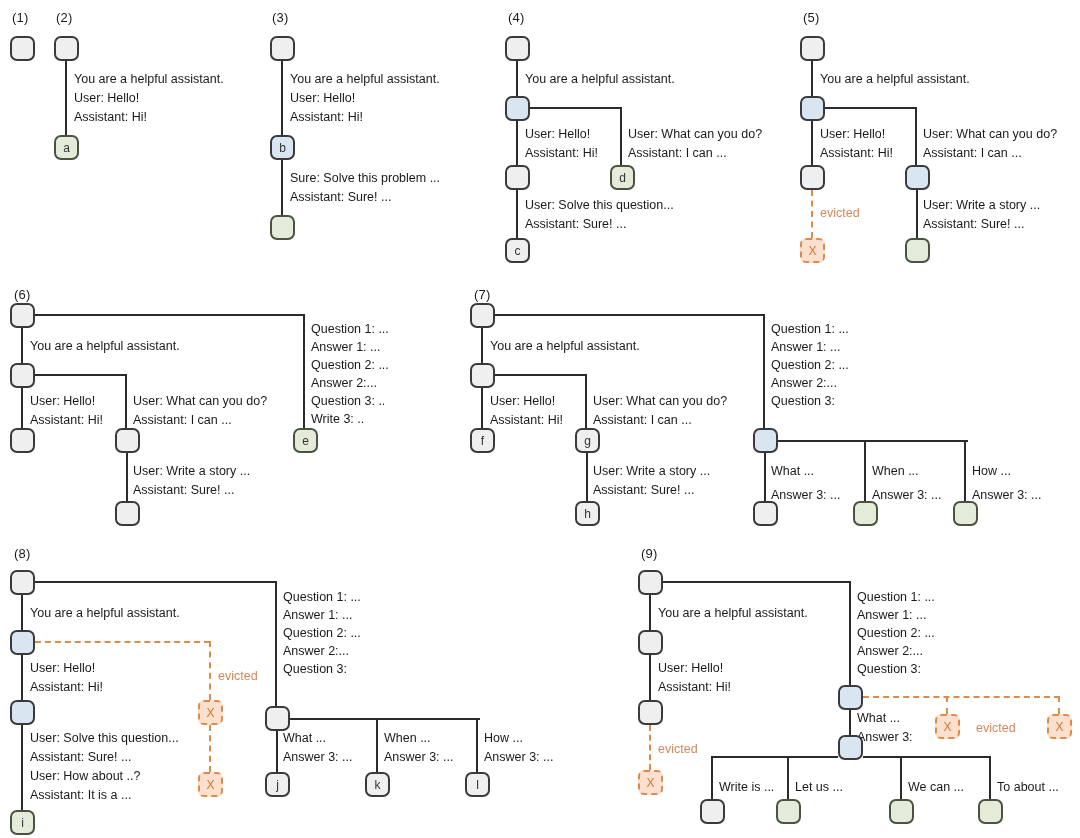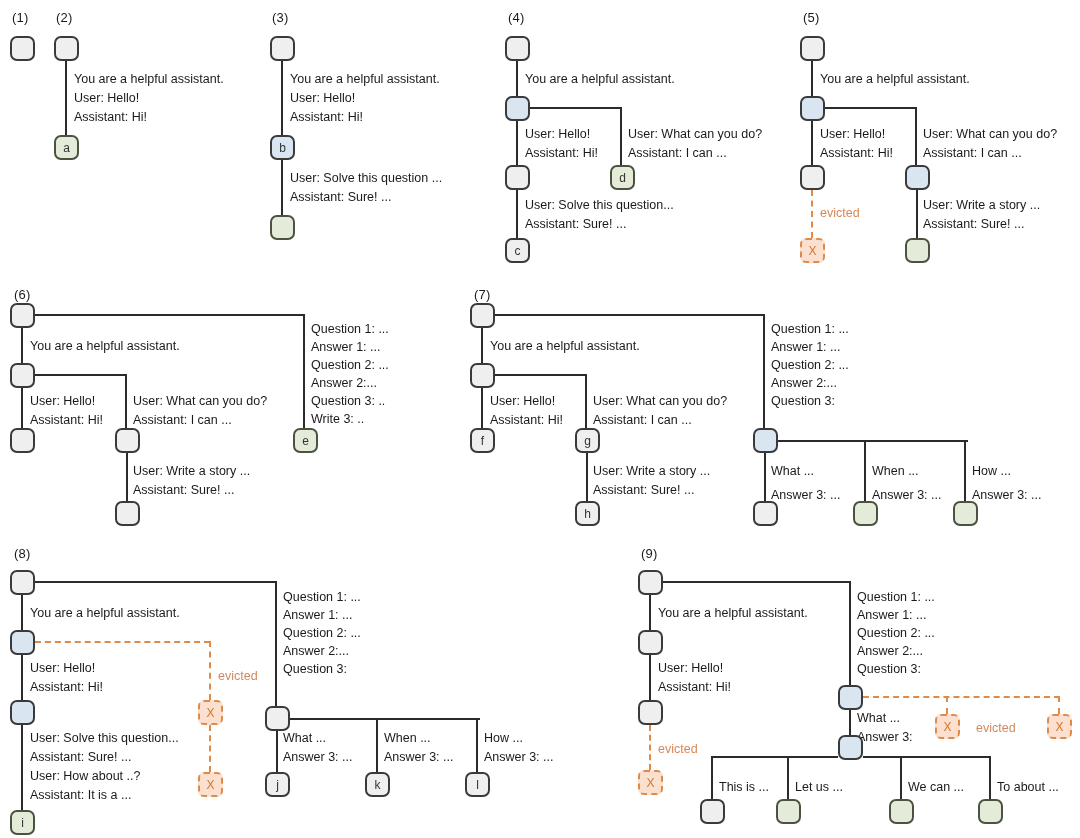--- a/index.html
+++ b/index.html
@@ -40,21 +40,21 @@
 
   <div class="panel-label" style="left:272px;top:10px;">(3)</div>
   <div class="node gray" style="left:270px;top:36px;"></div>
   <div class="edge v" style="left:281px;top:61px;height:74px;"></div>
   <div class="node blue" style="left:270px;top:135px;">b</div>
   <div class="edge v" style="left:281px;top:160px;height:55px;"></div>
   <div class="node green" style="left:270px;top:215px;"></div>
   <div class="txt" style="left:290px;top:70px;">You are a helpful assistant.</div>
   <div class="txt" style="left:290px;top:89px;">User: Hello!</div>
   <div class="txt" style="left:290px;top:108px;">Assistant: Hi!</div>
-  <div class="txt" style="left:290px;top:169px;">User: Solve this question ...</div>
+  <div class="txt" style="left:290px;top:169px;">Sure: Solve this problem ...</div>
   <div class="txt" style="left:290px;top:188px;">Assistant: Sure! ...</div>
 
   <div class="panel-label" style="left:508px;top:10px;">(4)</div>
   <div class="node gray" style="left:505px;top:36px;"></div>
   <div class="edge v" style="left:516px;top:61px;height:35px;"></div>
   <div class="node blue" style="left:505px;top:96px;"></div>
   <div class="edge h" style="left:530px;top:107px;width:92px;"></div>
   <div class="edge v" style="left:620px;top:107px;height:58px;"></div>
   <div class="node green" style="left:610px;top:165px;">d</div>
   <div class="edge v" style="left:516px;top:121px;height:44px;"></div>
@@ -235,18 +235,18 @@
   <div class="txt" style="left:658px;top:604px;">You are a helpful assistant.</div>
   <div class="txt" style="left:658px;top:659px;">User: Hello!</div>
   <div class="txt" style="left:658px;top:678px;">Assistant: Hi!</div>
   <div class="txt" style="left:857px;top:588px;">Question 1: ...</div>
   <div class="txt" style="left:857px;top:606px;">Answer 1: ...</div>
   <div class="txt" style="left:857px;top:624px;">Question 2: ...</div>
   <div class="txt" style="left:857px;top:642px;">Answer 2:...</div>
   <div class="txt" style="left:857px;top:660px;">Question 3:</div>
   <div class="txt" style="left:857px;top:709px;">What ...</div>
   <div class="txt" style="left:857px;top:728px;">Answer 3:</div>
-  <div class="txt" style="left:719px;top:778px;">This is ...</div>
+  <div class="txt" style="left:719px;top:778px;">Write is ...</div>
   <div class="txt" style="left:795px;top:778px;">Let us ...</div>
   <div class="txt" style="left:908px;top:778px;">We can ...</div>
   <div class="txt" style="left:997px;top:778px;">To about ...</div>
 
 </div>
 
 </body></html>

